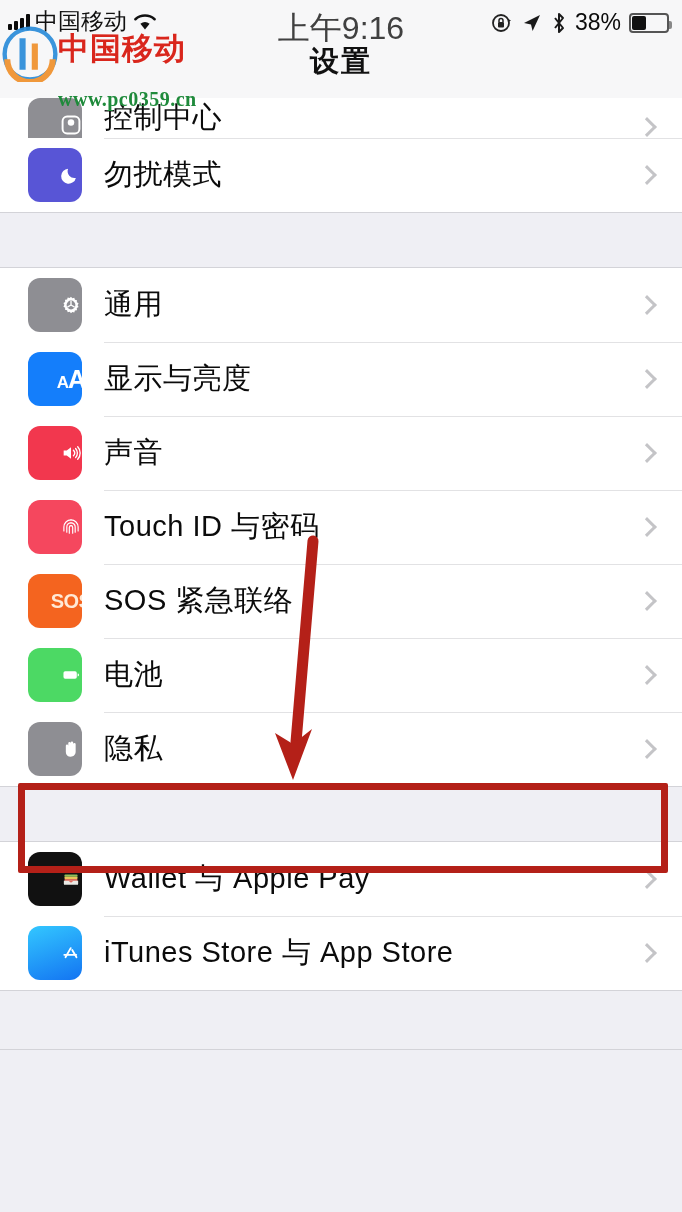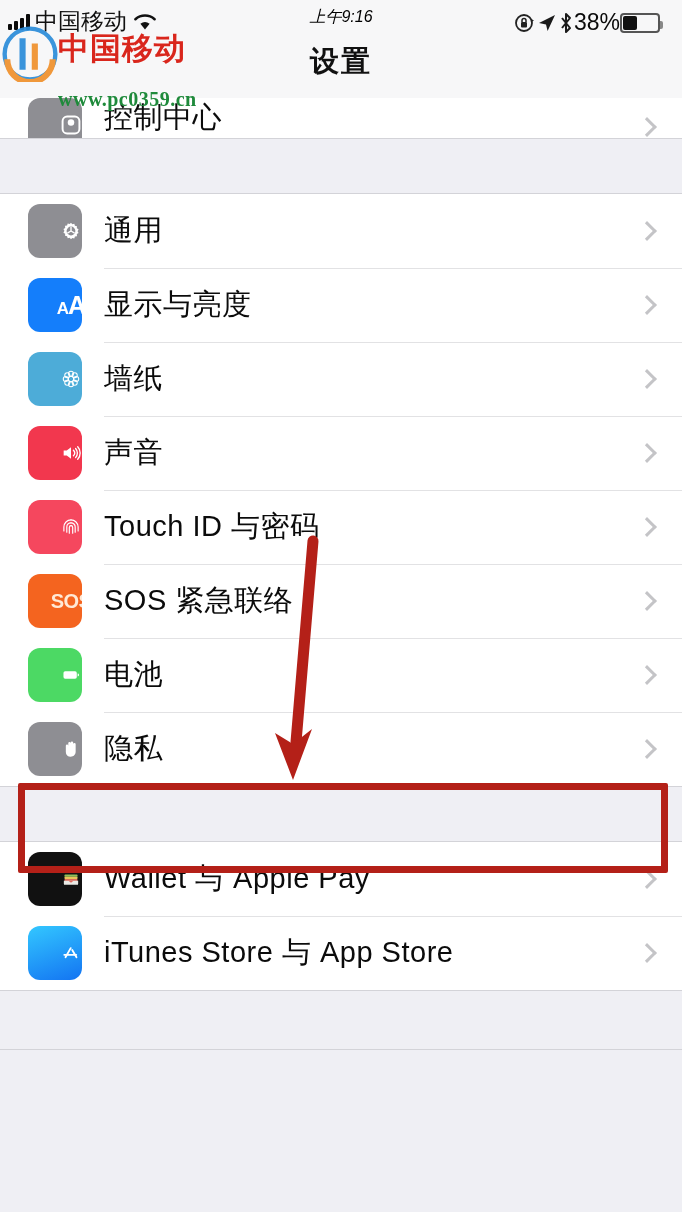--- a/index.html
+++ b/index.html
@@ -12,22 +12,22 @@
   #screen { position: relative; width: 682px; height: 1212px; background: #EFEFF4; }
 
   
   .statusbar {
     position: absolute; top: 0; left: 0; width: 682px; height: 42px;
     background: #F7F7F8;
     display: flex; align-items: center;
   }
   .sb-left { position: absolute; left: 8px; top: 6px; display: flex; align-items: center; gap: 5px; }
   .sb-center { position: absolute; left: 0; right: 0; text-align: center; top: 7px;
-    font-size: 16px; color: #000000; font-weight: 400; letter-spacing: 0px; font-style: italic; }
-  .sb-right { position: absolute; right: 22px; top: 9px; display: flex; align-items: center; }
+    font-size: 32px; color: #404040; font-weight: 400; letter-spacing: 0px; }
+  .sb-right { position: absolute; right: 13px; top: 9px; display: flex; align-items: center; gap: 8px; }
   .carrier-bars { display: flex; align-items: flex-end; gap: 2px; height: 16px; }
   .carrier-bars i { display: block; width: 4px; background: #0a0a0a; border-radius: 1px; }
   .carrier-bars i:nth-child(1) { height: 6px; }
   .carrier-bars i:nth-child(2) { height: 9px; }
   .carrier-bars i:nth-child(3) { height: 12px; }
   .carrier-bars i:nth-child(4) { height: 16px; }
   .carrier-name { font-size: 23px; color: #111; }
   .sb-pct { font-size: 23px; color: #0a0a0a; }
   .batt-shell { width: 40px; height: 20px; border: 2px solid #555; border-radius: 4px; position: relative; }
   .batt-shell::after { content: ""; position: absolute; right: -5px; top: 6px; width: 3px; height: 8px;
@@ -169,20 +169,29 @@
         <span class="icon ic-controlcenter" style="margin-bottom:-14px;">
           <svg width="34" height="34" viewBox="0 0 34 34">
             <rect x="4" y="4" width="26" height="26" rx="7" fill="none" stroke="#fff" stroke-width="3"></rect>
             <circle cx="17" cy="13" r="5" fill="#fff"></circle>
           </svg>
         </span>
         <span class="label">控制中心</span>
         <span class="chev" style="top:72%;"></span>
       </div>
 
+      <div class="row">
+        <span class="icon ic-dnd">
+          <svg width="34" height="34" viewBox="0 0 34 34">
+            <path d="M24.5 21.5 A10.5 10.5 0 0 1 12.5 7.5 A11.5 11.5 0 1 0 24.5 21.5 Z" fill="#fff"></path>
+          </svg>
+        </span>
+        <span class="label">勿扰模式</span>
+        <span class="chev"></span>
+      </div>
     </div>
 
     <div class="gap" style="height:56px;"></div>
 
     <div class="group">
 
       <div class="row">
         <span class="icon ic-general">
           <svg width="36" height="36" viewBox="0 0 36 36">
             <g fill="#fff">
@@ -197,39 +206,20 @@
       </div>
 
       <div class="row">
         <span class="icon ic-display">
           <span class="aa"><small>A</small>A</span>
         </span>
         <span class="label">显示与亮度</span>
         <span class="chev"></span>
       </div>
 
-      <div class="row">
-        <span class="icon ic-wallpaper">
-          <svg width="36" height="36" viewBox="0 0 36 36">
-            <g fill="none" stroke="#fff" stroke-width="1.7">
-              <circle cx="18" cy="18" r="4.4"></circle>
-              <circle cx="18" cy="9.4" r="4.1"></circle>
-                <circle cx="18" cy="26.6" r="4.1"></circle>
-              <circle cx="9.4" cy="18" r="4.1"></circle>
-                <circle cx="26.6" cy="18" r="4.1"></circle>
-              <circle cx="11.9" cy="11.9" r="4.1"></circle>
-                <circle cx="24.1" cy="24.1" r="4.1"></circle>
-              <circle cx="24.1" cy="11.9" r="4.1"></circle>
-                <circle cx="11.9" cy="24.1" r="4.1"></circle>
-            </g>
-          </svg>
-        </span>
-        <span class="label">墙纸</span>
-        <span class="chev"></span>
-      </div>
 
       <div class="row">
         <span class="icon ic-sounds">
           <svg width="36" height="36" viewBox="0 0 36 36">
             <path d="M6 14 h5 l7-5.5 v19 L11 22 H6 z" fill="#fff"></path>
             <g fill="none" stroke="#fff" stroke-width="2.2" stroke-linecap="round">
               <path d="M22 13.5 a6.5 6.5 0 0 1 0 9"></path>
               <path d="M25.5 10.5 a11 11 0 0 1 0 15"></path>
               <path d="M29 7.8 a15 15 0 0 1 0 20.4"></path>
             </g>

